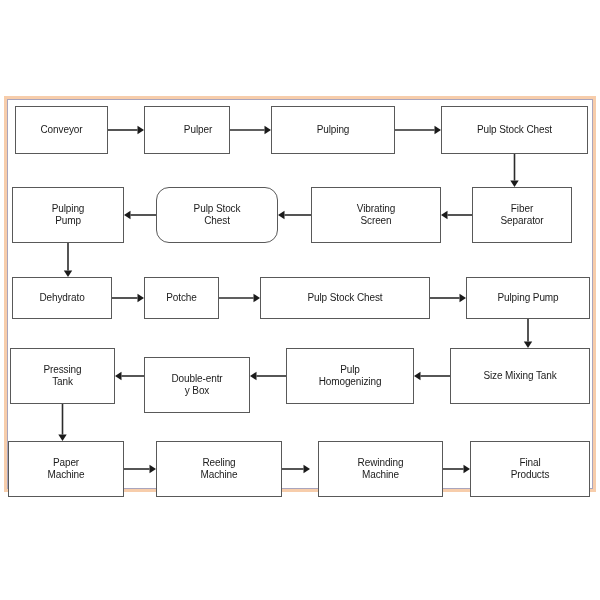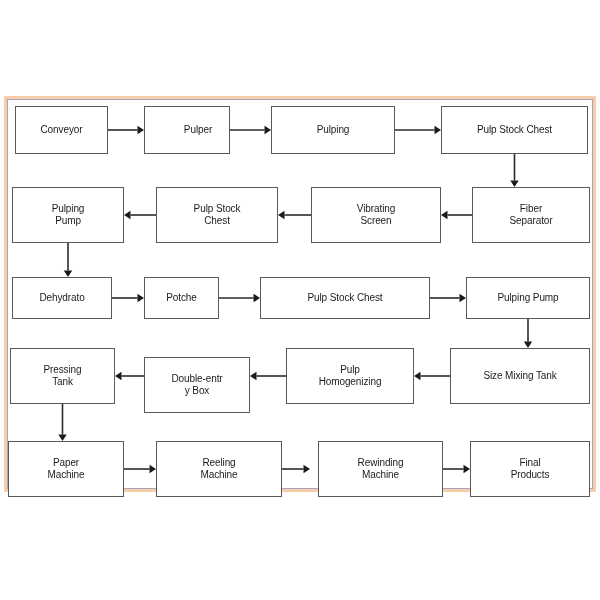--- a/index.html
+++ b/index.html
@@ -137,33 +137,33 @@
       <div>
         <span class="lbl">Pulp Stock Chest</span>
       </div>
     </div>
     <div class="node" style="left: 8px; top: 91px; width: 112px; height: 56px;">
       <div>
         <span class="lbl">Pulping</span>
         <span class="lbl">Pump</span>
       </div>
     </div>
-    <div class="node" style="left: 152px; top: 91px; width: 122px; height: 56px;">
+    <div class="node" style="left: 152px; top: 91px; width: 122px; height: 56px; border-radius: 13px;">
       <div>
         <span class="lbl">Pulp Stock</span>
         <span class="lbl">Chest</span>
       </div>
     </div>
     <div class="node" style="left: 307px; top: 91px; width: 130px; height: 56px;">
       <div>
         <span class="lbl">Vibrating</span>
         <span class="lbl">Screen</span>
       </div>
     </div>
-    <div class="node" style="left: 468px; top: 91px; width: 118px; height: 56px; align-items: center;">
+    <div class="node" style="left: 468px; top: 91px; width: 100px; height: 56px; align-items: center;">
       <div>
         <span class="lbl">Fiber</span>
         <span class="lbl">Separator</span>
       </div>
     </div>
     <div class="node" style="left: 8px; top: 181px; width: 100px; height: 42px;">
       <div>
         <span class="lbl">Dehydrato</span>
       </div>
     </div>

